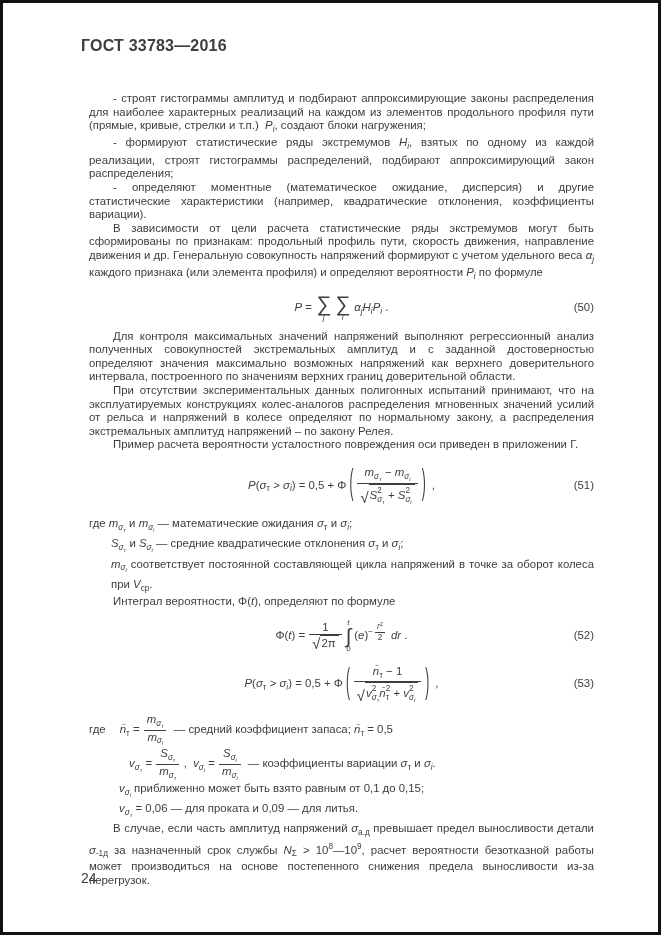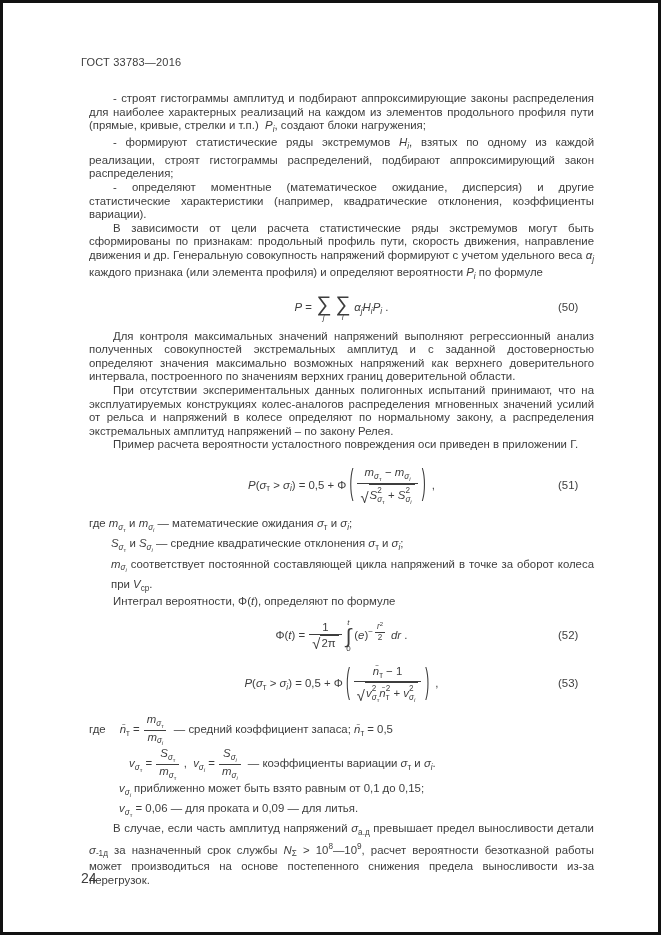--- a/index.html
+++ b/index.html
@@ -9,43 +9,43 @@
     box-sizing:border-box;
     background:#ffffff;
     border:3px solid #111111;
     font-family:"Liberation Sans","DejaVu Sans",sans-serif;
     font-size:11.4px;
     line-height:13.6px;
     color:#3d3d3d;
     overflow:hidden;
   }
   .header {
-    position:absolute; top:53px; left:78px;
-    font-weight:normal; font-size:11px; letter-spacing:0.2px;
+    position:absolute; top:36px; left:78px;
+    font-weight:bold; font-size:16px; letter-spacing:0.2px;
   }
   .content {
     position:absolute; top:89px; left:78px; right:64px;margin-left:8px;
   }
   .content p { margin:0; text-align:justify; }
   .ind { text-indent:24px; }
   .hang { padding-left:22px; }
   .mathline { margin:3px 0; }
   .padB { padding-left:40px; }
   .padC { padding-left:30px; }
   .pagenum { position:absolute; left:78px; bottom:46px; font-size:14px;margin-top:6px; }
 
   
   .formula { display:flex; align-items:center; }
   .m50 { margin:10px 0 8px 0; }
   .m51 { margin:14px 0 12px 0; }
   .m52 { margin:10px 0 12px 0; }
   .m53 { margin:10px 0 10px 0; }
   .fspacer { width:36px; flex:none; }
   .fbody { flex:1; text-align:center; }
-  .flabel { width:36px; flex:none; text-align:left; }
+  .flabel { width:36px; flex:none; text-align:right; }
 
   
   .mt { white-space:pre-wrap; }
   .mi { white-space:pre-wrap; font-style:italic; }
   .msp { display:inline-block; }
   .msub { font-size:0.72em; vertical-align:-0.33em; }
   .msup { font-size:0.72em; vertical-align:0.55em; }
   .mss { display:inline-flex; flex-direction:column; align-items:flex-start;
          vertical-align:middle; font-size:0.72em; line-height:1.1; }
   .mfrac { display:inline-flex; flex-direction:column; align-items:center;

